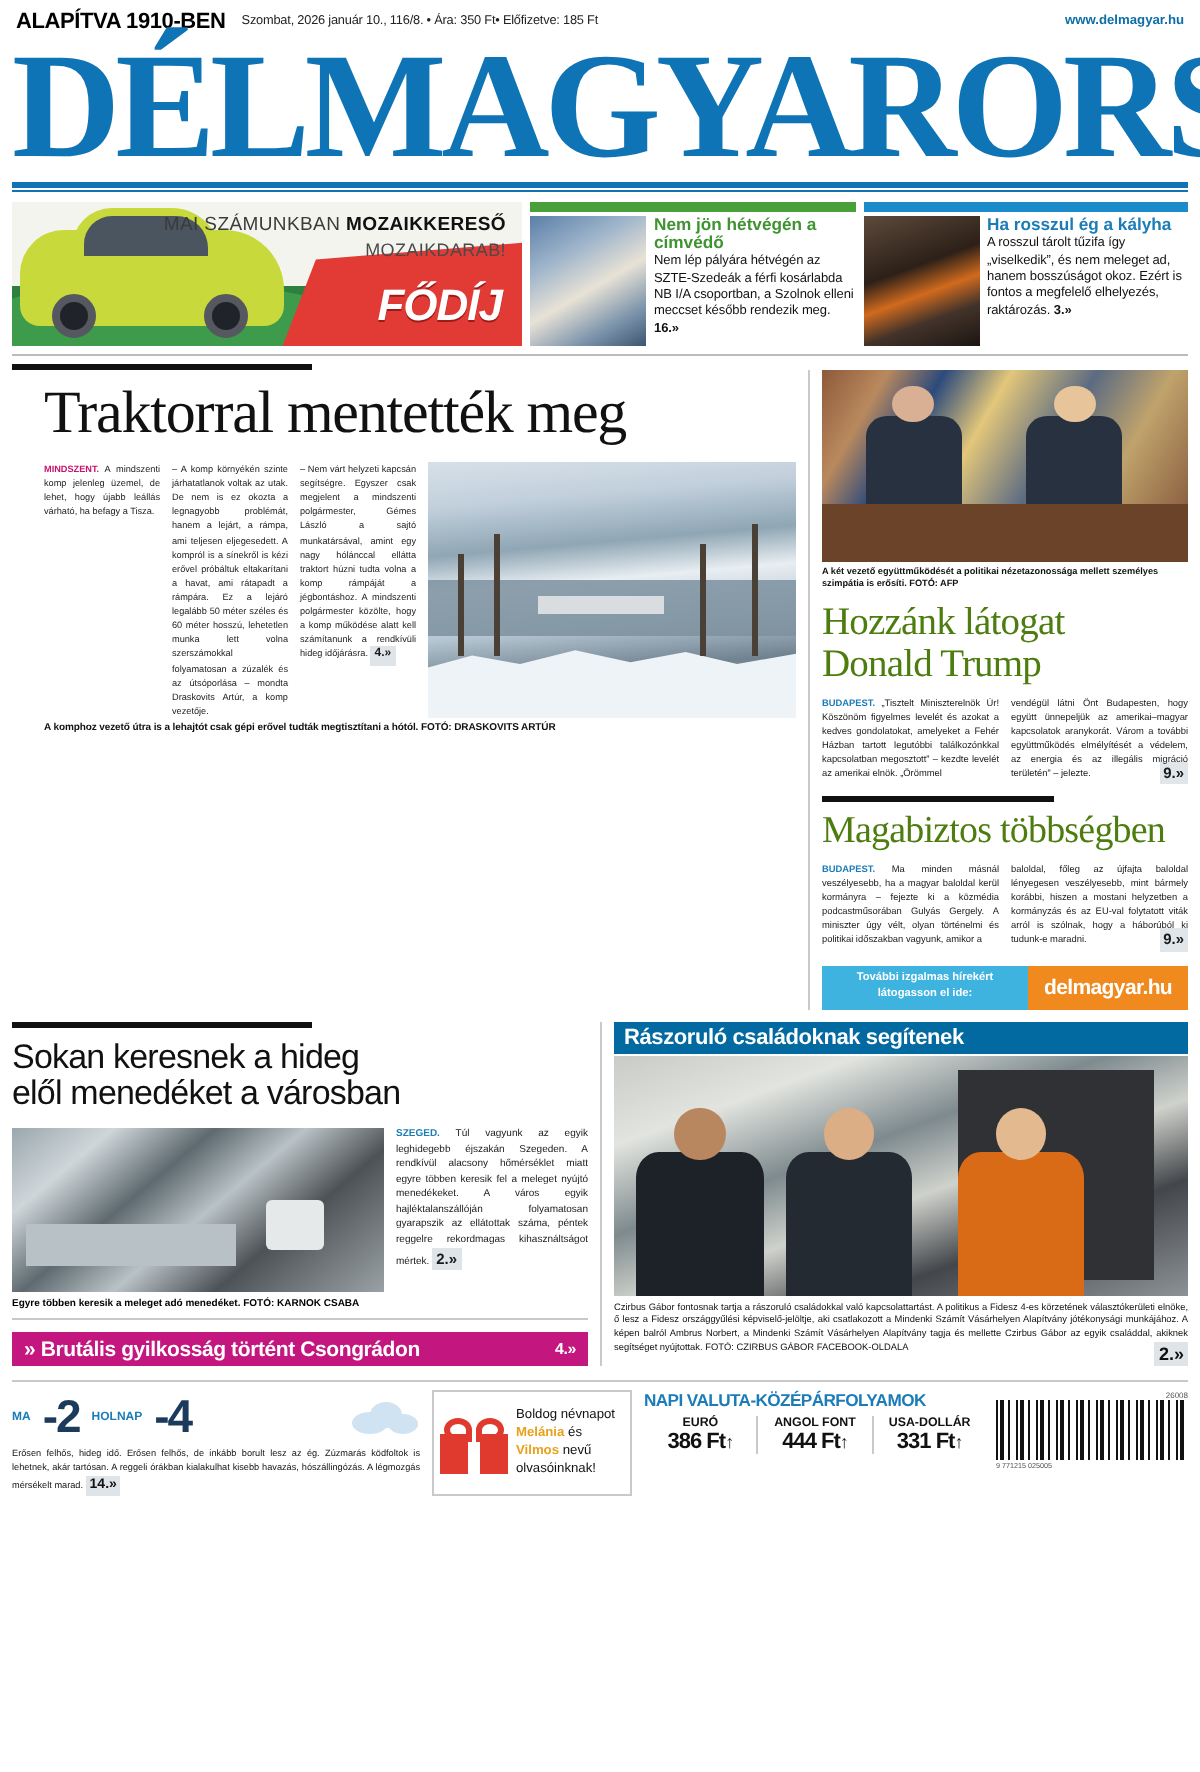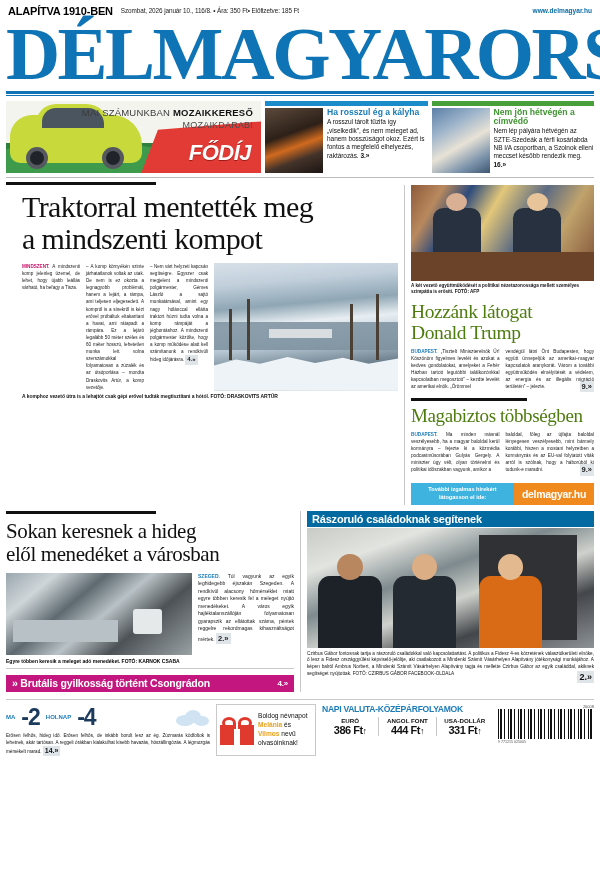--- a/index.html
+++ b/index.html
@@ -152,21 +152,21 @@
     width:80px; background:#f08a1e; color:#fff; font-size:10.5px; font-weight:bold;
     display:flex; align-items:center; justify-content:center; letter-spacing:-0.3px;
   }
 
   
   .bottom { display:flex; margin:6px 6px 0 6px; }
   .bl { width:294px; flex:0 0 294px; padding-right:6px; }
   .br { flex:1; padding-left:6px; border-left:1px solid #c9c9c9; }
 
   .bl-head {
-    font-family:Liberation Serif, serif; font-size:21px; line-height:1.1;
+    font-family:Liberation Sans, sans-serif; font-size:17px; line-height:1.1;
     letter-spacing:-0.4px; color:#111; margin-top:6px;
   }
   .bl-body { display:flex; gap:6px; margin-top:7px; }
   .bl-photo { flex:1; height:82px; position:relative; overflow:hidden;
     background:linear-gradient(140deg,#9aa7ae 0%, #cfd6d9 18%, #5e6a70 36%, #b9c2c6 52%, #4d5256 70%, #9aa2a6 100%); }
   .bl-photo .tray { position:absolute; left:4%; bottom:16%; width:56%; height:26%; background:#b8c1c6; }
   .bl-photo .cup { position:absolute; right:16%; bottom:26%; width:16%; height:30%; background:#e6e9ea; border-radius:3px; }
   .bl-col { width:96px; flex:0 0 96px; font-size:5px; line-height:1.5; text-align:justify; color:#1a1a1a; }
   .bl-col .loc { color:#1b7cb8; font-weight:bold; }
   .bl-cap { font-size:5px; font-weight:bold; margin-top:3px; }
@@ -254,52 +254,51 @@
       <div class="ad-red"></div>
       <div class="adcar">
         <span class="wheel w1"></span>
         <span class="wheel w2"></span>
       </div>
       <div class="adtext1"><span>MAI SZÁMUNKBAN </span><b>MOZAIKKERESŐ</b></div>
       <div class="adtext2">MOZAIKDARAB!</div>
       <div class="adtext3">FŐDÍJ</div>
     </div>
 
+    <div class="teaser t-green">
+      <div class="teaser-bar"></div>
+      <div class="teaser-body">
+        <div class="teaser-photo ph-basket"></div>
+        <div class="teaser-text">
+          <div class="teaser-title">Nem jön hétvégén a címvédő</div>
+          <div class="teaser-lead"><span>Nem lép pályára hétvégén az SZTE-Szedeák a férfi kosárlabda NB I/A csoportban, a Szolnok elleni meccset később rendezik meg.</span> <span class="pg">16.»</span></div>
+        </div>
+      </div>
+    </div>
+
     <div class="teaser t-blue">
       <div class="teaser-bar"></div>
       <div class="teaser-body">
         <div class="teaser-photo ph-stove"></div>
         <div class="teaser-text">
           <div class="teaser-title">Ha rosszul ég a kályha</div>
           <div class="teaser-lead"><span>A rosszul tárolt tűzifa így „viselkedik”, és nem meleget ad, hanem bosszúságot okoz. Ezért is fontos a megfelelő elhelyezés, raktározás.</span> <span class="pg">3.»</span></div>
         </div>
       </div>
     </div>
-
-    <div class="teaser t-green">
-      <div class="teaser-bar"></div>
-      <div class="teaser-body">
-        <div class="teaser-photo ph-basket"></div>
-        <div class="teaser-text">
-          <div class="teaser-title">Nem jön hétvégén a címvédő</div>
-          <div class="teaser-lead"><span>Nem lép pályára hétvégén az SZTE-Szedeák a férfi kosárlabda NB I/A csoportban, a Szolnok elleni meccset később rendezik meg.</span> <span class="pg">16.»</span></div>
-        </div>
-      </div>
-    </div>
   </div>
 
   <div class="rule-thin"></div>
   <div class="rule-thick"></div>
 
   <div class="lead">
 
     <div class="lead-left">
       <div class="headline">
         <span>Traktorral mentették meg</span><br>
-        <span>a mindszenti kompot</span>
       </div>
       <div class="lead-cols">
         <div class="lead-col">
           <span class="loc">MINDSZENT.</span>
           <span>A mindszenti komp jelenleg üzemel, de lehet, hogy újabb leállás várható, ha befagy a Tisza.</span>
         </div>
         <div class="lead-col">– A komp környékén szinte járhatatlanok voltak az utak. De nem is ez okozta a legnagyobb problémát, hanem a lejárt, a rámpa, ami teljesen eljegesedett. A kompról is a sínekről is kézi erővel próbáltuk eltakarítani a havat, ami rátapadt a rámpára. Ez a lejáró legalább 50 méter széles és 60 méter hosszú, lehetetlen munka lett volna szerszámokkal folyamatosan a zúzalék és az útsóporlása – mondta Draskovits Artúr, a komp vezetője.</div>
         <div class="lead-col"><span>– Nem várt helyzeti kapcsán segítségre. Egyszer csak megjelent a mindszenti polgármester, Gémes László a sajtó munkatársával, amint egy nagy hólánccal ellátta traktort húzni tudta volna a komp rámpáját a jégbontáshoz. A mindszenti polgármester közölte, hogy a komp működése alatt kell számítanunk a rendkívüli hideg időjárásra.</span> <span class="pagelink">4.»</span></div>
         <div class="lead-photo">
           <div class="water"></div>

